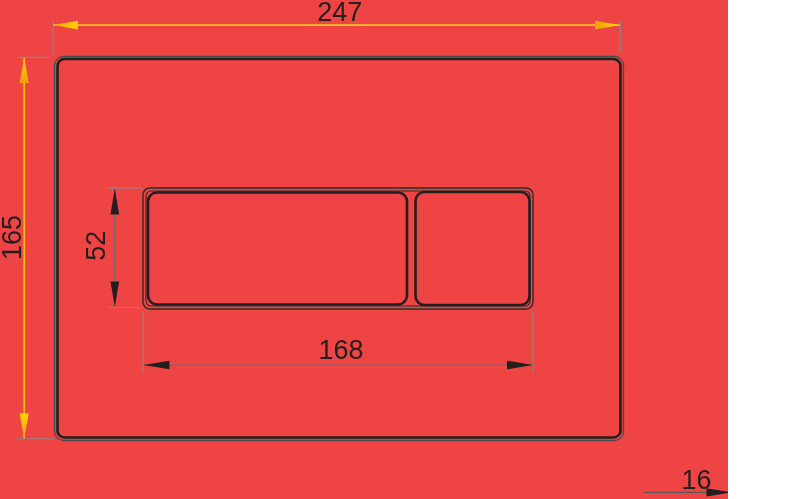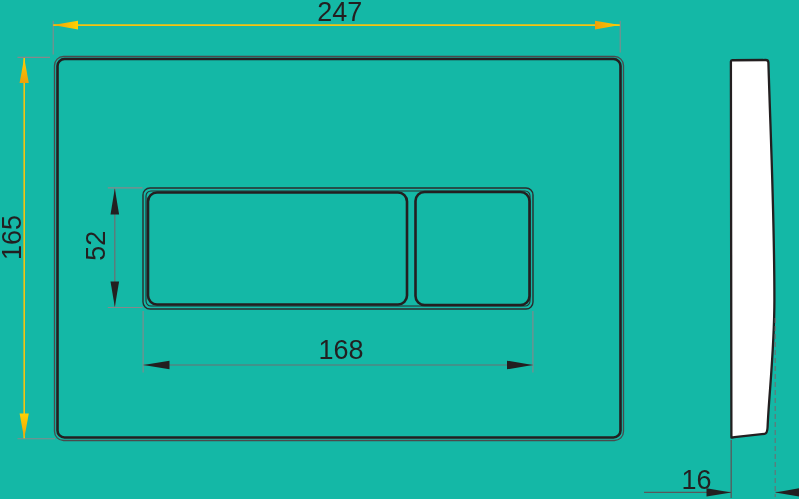--- a/index.html
+++ b/index.html
@@ -3,23 +3,23 @@
 <meta charset="utf-8">
 <style>
   html, body {
     margin: 0;
     padding: 0;
     background: #ffffff;
     font-family: "Liberation Sans", sans-serif;
   }
   .canvas {
     position: relative;
-    width: 799px;
+    width: 728px;
     height: 499px;
-    background: #14b8a6;
+    background: #ef4444;
     overflow: hidden;
   }
   svg { display: block; }
   .dim-text {
     font-family: "Liberation Sans", sans-serif;
     font-size: 27px;
     fill: #231F20;
   }
   .outline  { fill: none; stroke: #231F20; stroke-width: 2.6; }
   .thinedge { fill: none; stroke: #4A4A4C; stroke-width: 1.3; }

